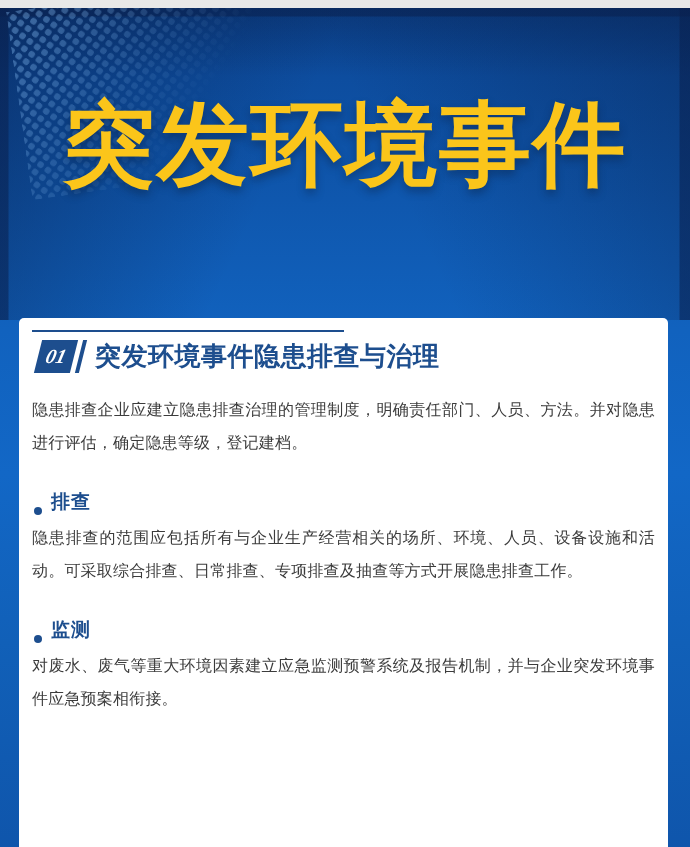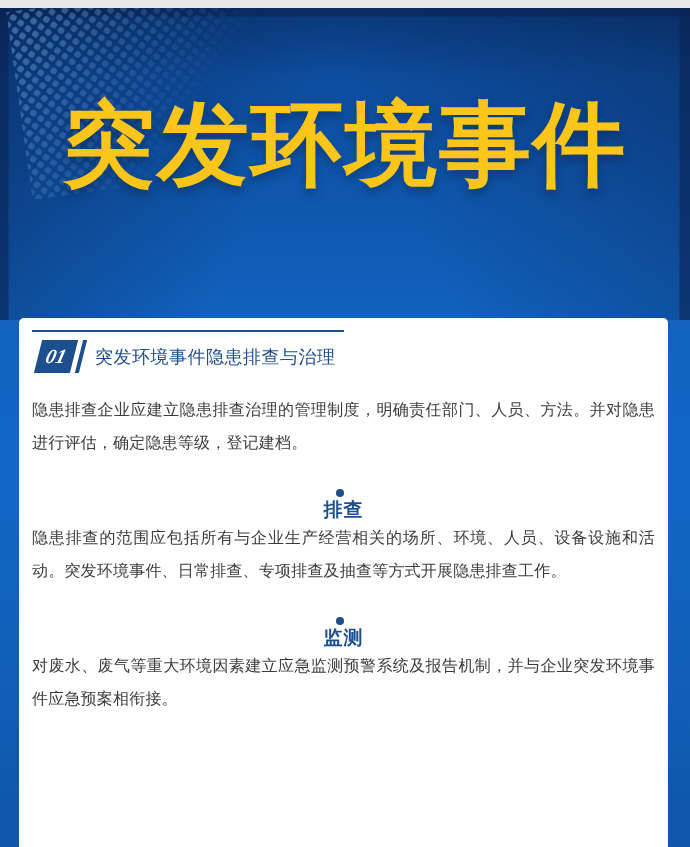--- a/index.html
+++ b/index.html
@@ -82,36 +82,36 @@
     font-family:"Liberation Serif","DejaVu Serif",serif;
   }
   .badge-stripe{
     width:4px;height:33px;
     background:var(--navy,#1d4e8e);
     transform:skewX(-14deg);
     margin-left:5px;
   }
   .section-title{
     margin-left:12px;
-    font-size:18px;font-weight:normal;
+    font-size:26px;font-weight:bold;
     color:var(--navy,#1d4e8e);
     letter-spacing:.5px;
     white-space:nowrap;
     text-align:center;
   }
   .para{
     margin-top:19px;
     font-size:16px;line-height:33px;
     color:var(--text,#3c3c3c);
     text-align:justify;
     letter-spacing:.2px;
   }
   .item{margin-top:30px;}
   .bullet-head{
-    display:flex;align-items:center;height:26px;flex-direction:column;
+    display:flex;align-items:flex-end;height:26px;
   }
   .bullet-dot{
     width:8px;height:8px;border-radius:50%;
     background:var(--navy,#1d4e8e);
     margin:0 9px 0 2px;flex:0 0 auto;
   }
   .bullet-label{
     font-size:19px;font-weight:bold;
     color:var(--navy,#1d4e8e);
     letter-spacing:1px;
@@ -140,21 +140,21 @@
       <h2 class="section-title">突发环境事件隐患排查与治理</h2>
     </div>
 
     <p class="para">隐患排查企业应建立隐患排查治理的管理制度，明确责任部门、人员、方法。并对隐患进行评估，确定隐患等级，登记建档。</p>
 
     <div class="item">
       <div class="bullet-head">
         <span class="bullet-dot"></span>
         <span class="bullet-label">排查</span>
       </div>
-      <p class="para">隐患排查的范围应包括所有与企业生产经营相关的场所、环境、人员、设备设施和活动。突发环境事件、日常排查、专项排查及抽查等方式开展隐患排查工作。</p>
+      <p class="para">隐患排查的范围应包括所有与企业生产经营相关的场所、环境、人员、设备设施和活动。可采取综合排查、日常排查、专项排查及抽查等方式开展隐患排查工作。</p>
     </div>
 
 
     <div class="item">
       <div class="bullet-head">
         <span class="bullet-dot"></span>
         <span class="bullet-label">监测</span>
       </div>
       <p class="para">对废水、废气等重大环境因素建立应急监测预警系统及报告机制，并与企业突发环境事件应急预案相衔接。</p>
     </div>

